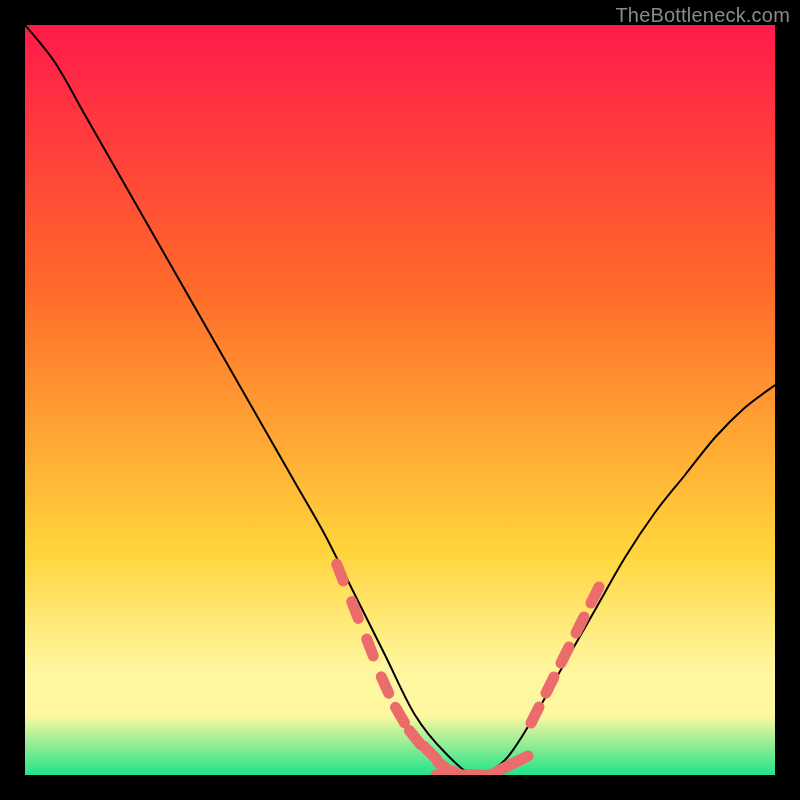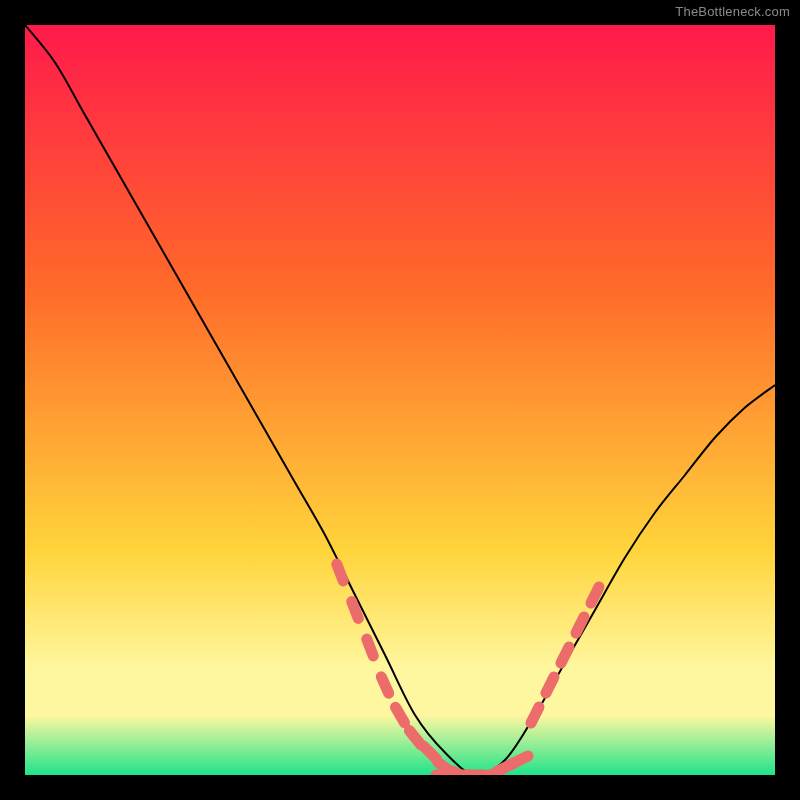--- a/index.html
+++ b/index.html
@@ -17,21 +17,21 @@
     top: 0;
     width: 800px;
     height: 800px;
     background: #000;
   }
   .watermark {
     position: absolute;
     top: 4px;
     right: 10px;
     color: #8a8a8a;
-    font-size: 13px;
+    font-size: 20px;
     font-weight: 500;
     letter-spacing: 0.2px;
     z-index: 5;
   }
   .plot-wrap {
     position: absolute;
     left: 25px;
     top: 25px;
     width: 750px;
     height: 750px;

